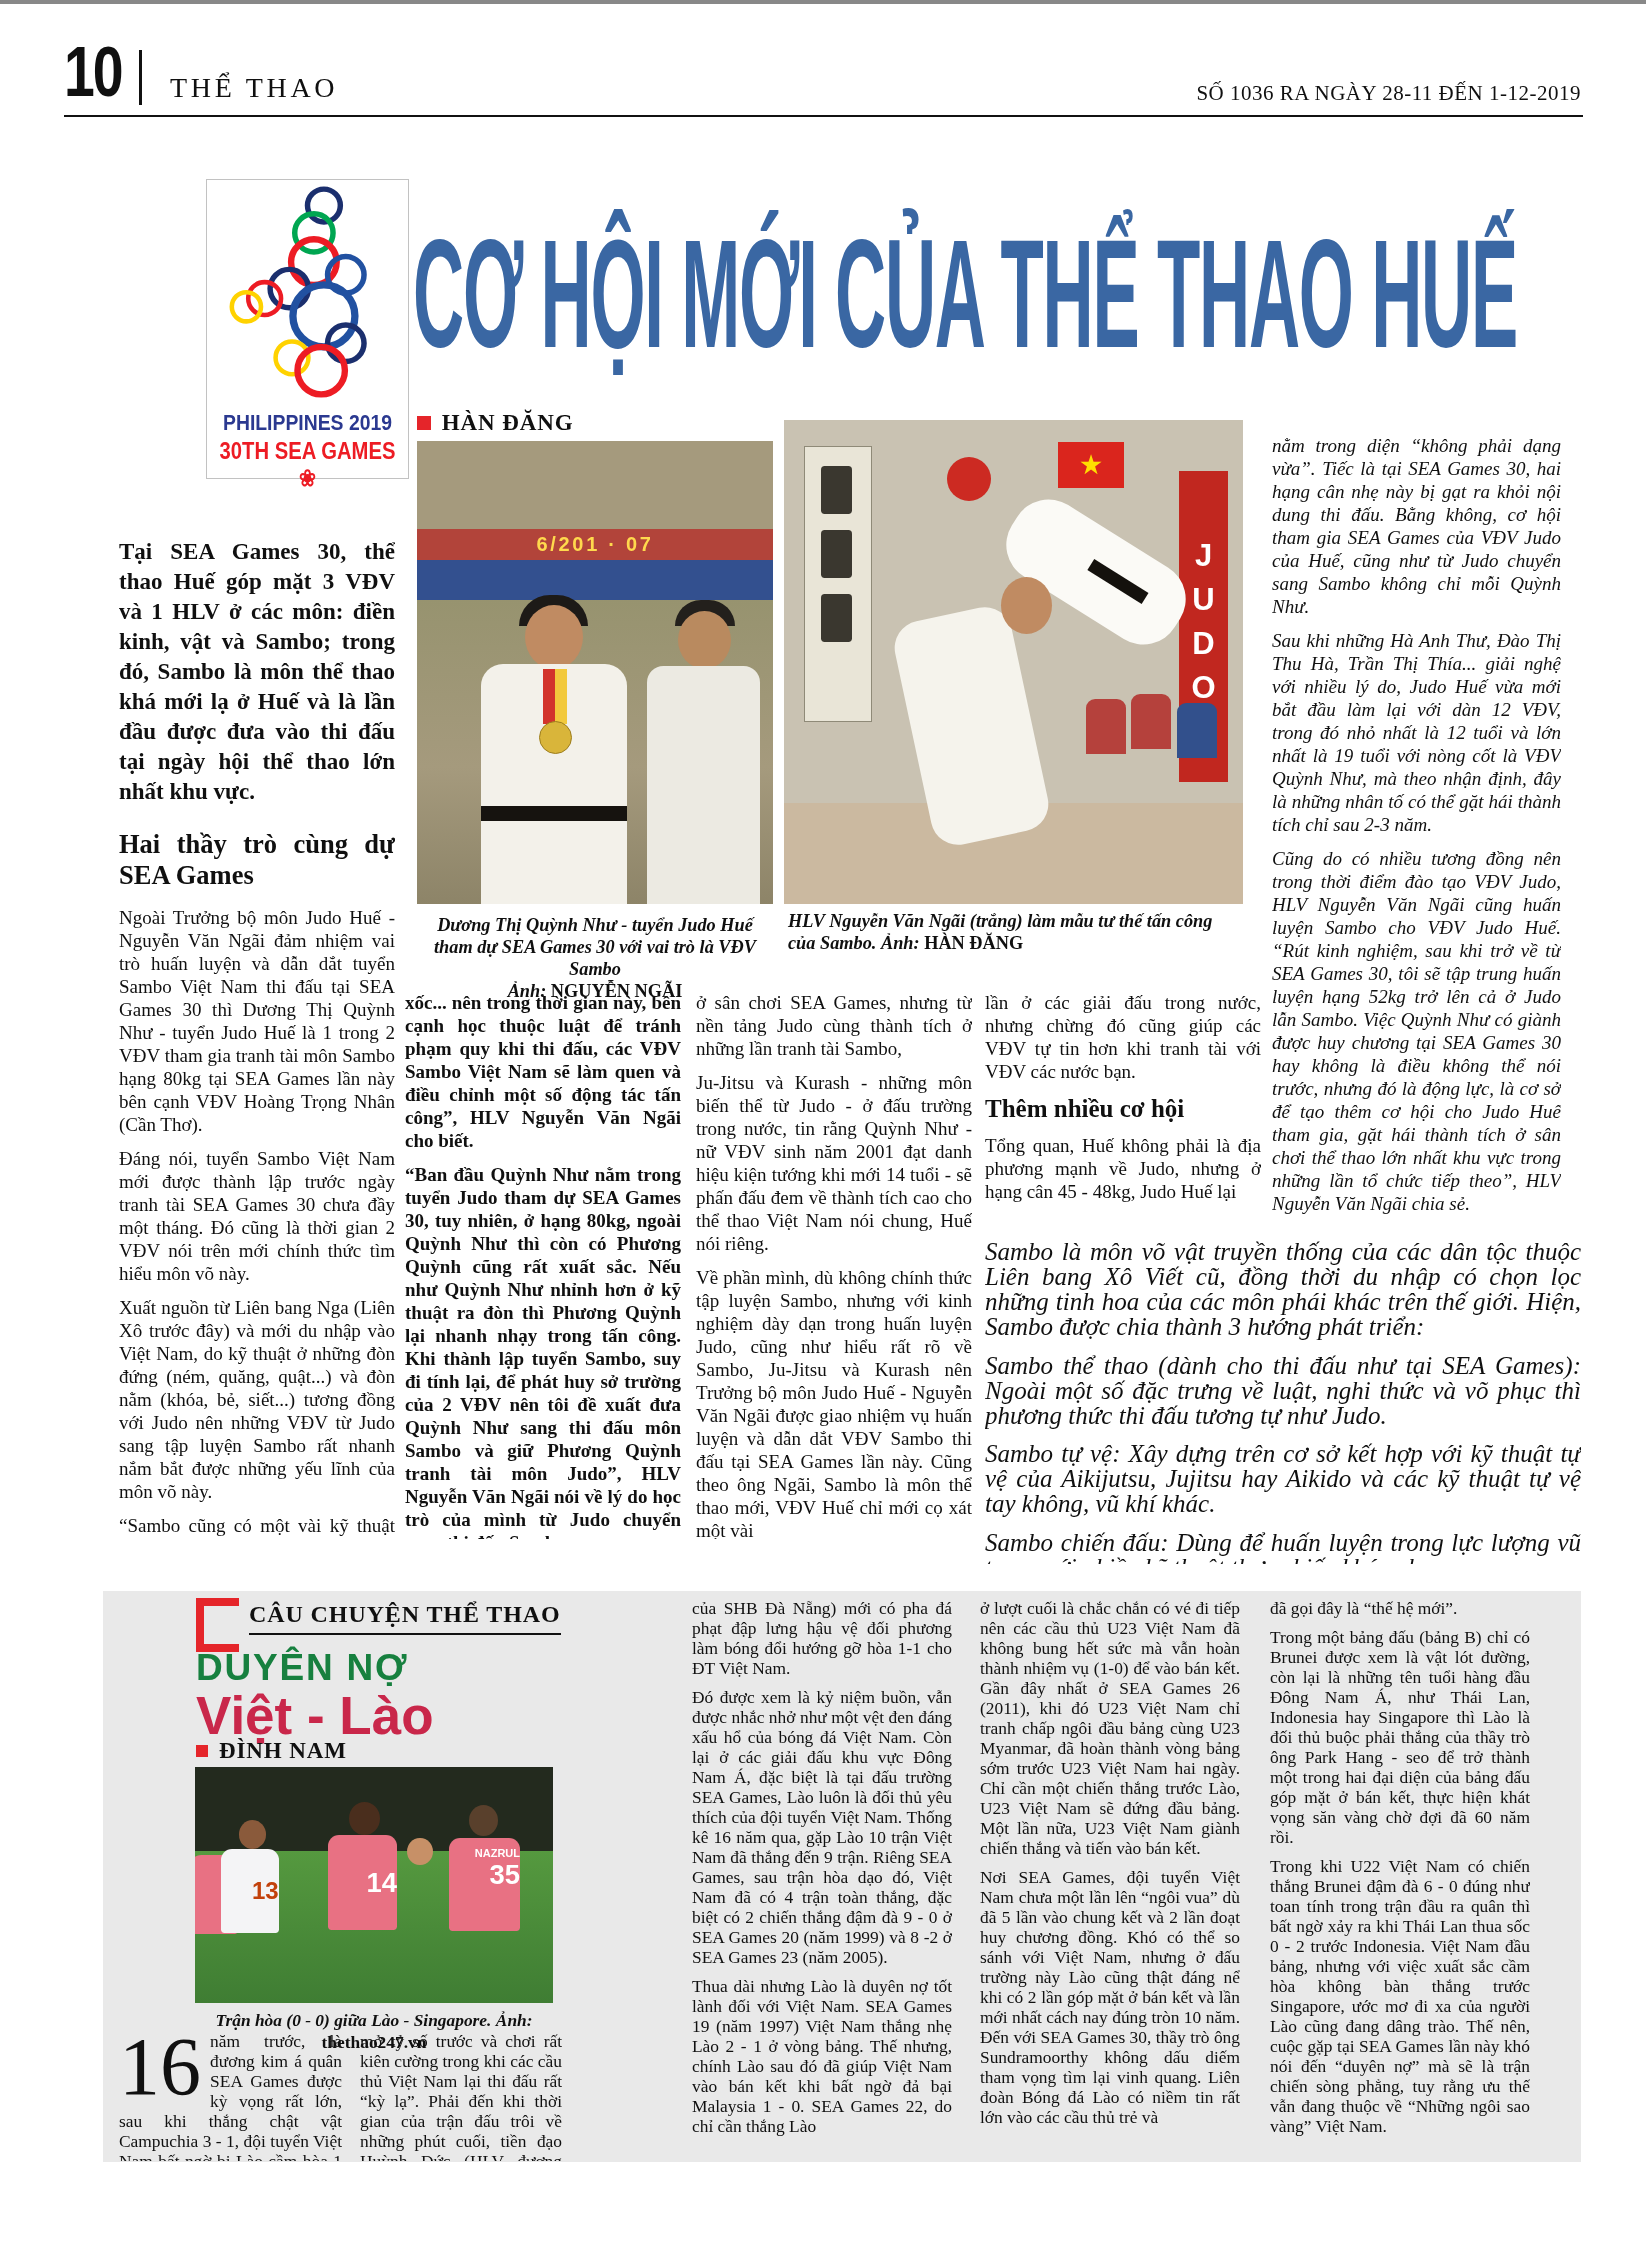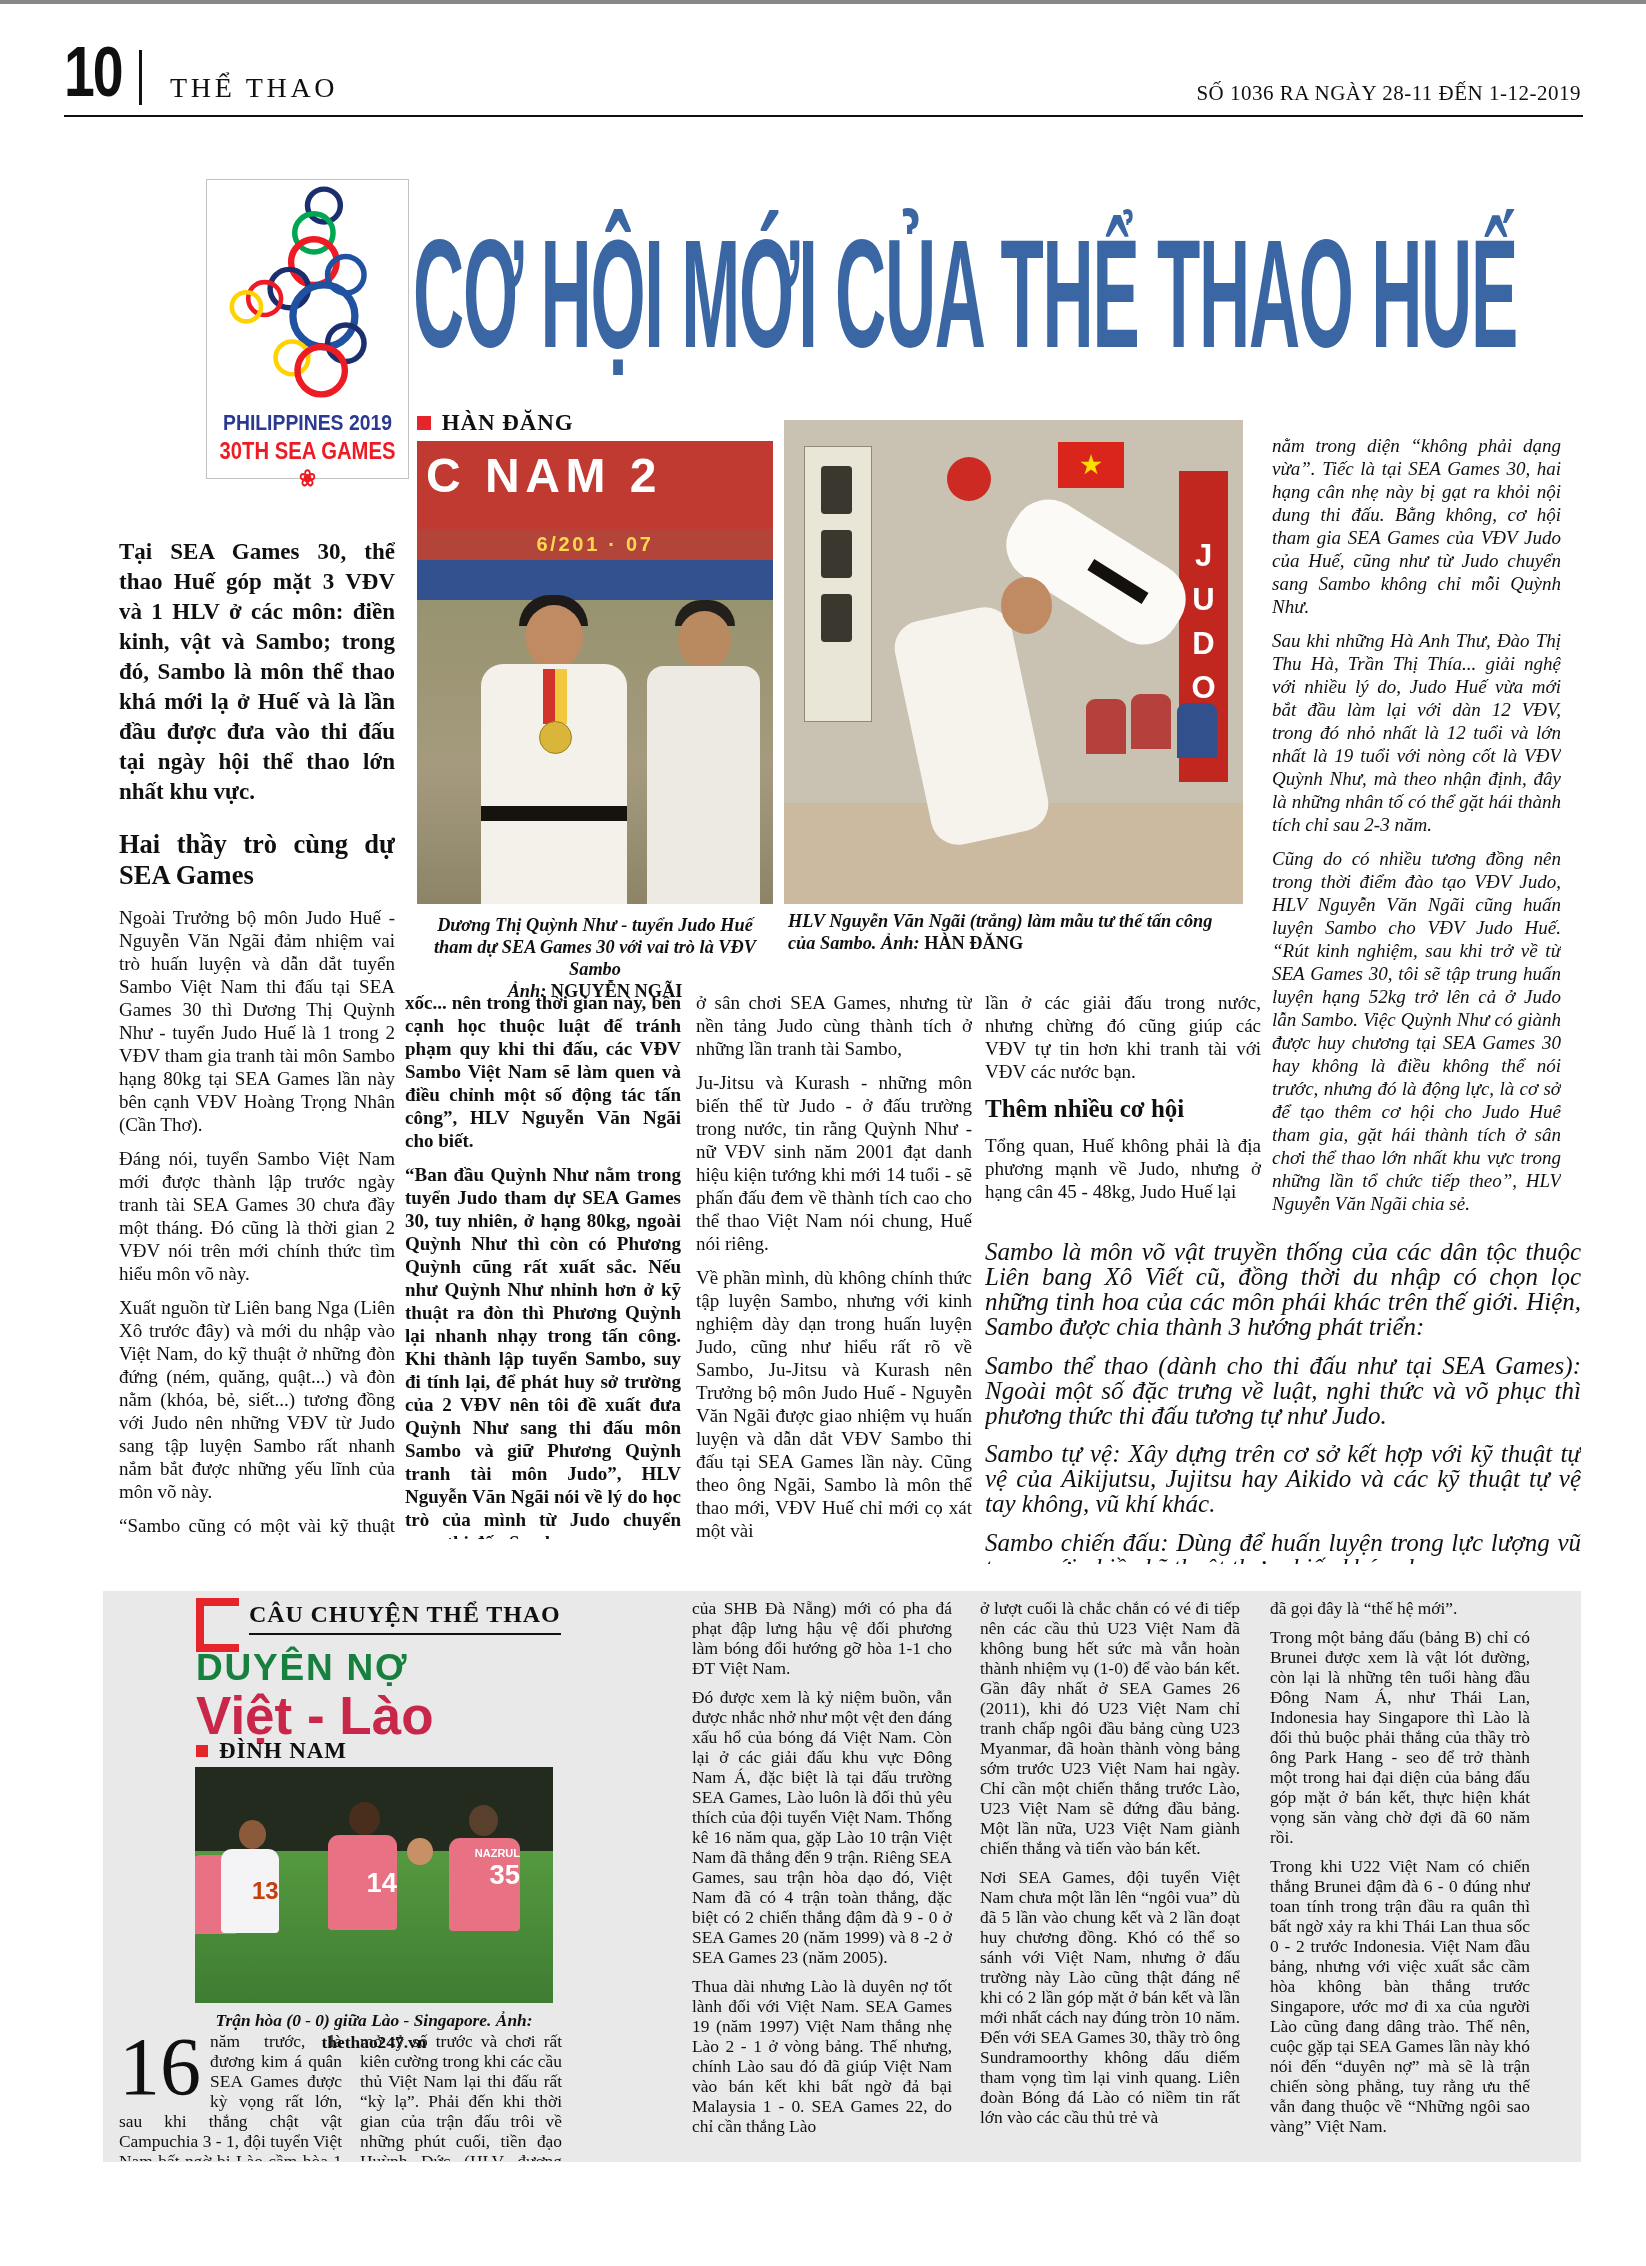--- a/index.html
+++ b/index.html
@@ -148,23 +148,20 @@
     <div class="abs logo-l2"><span>30TH SEA GAMES</span> <span>❀</span></div>
   </div>
 
   <div class="abs main-title">CƠ HỘI MỚI CỦA THỂ THAO HUẾ</div>
   <div class="abs byline">
     <span class="red-sq"></span>
     <span class="byline-name">HÀN ĐĂNG</span>
   </div>
 
   <div class="abs photo p1">
-    <div class="band-red">
-        <span>C NAM 2</span>
-      </div>
     <div class="band-yel">6/201 · 07</div>
     <div class="band-blue"></div>
     <div class="bg"></div>
     <div class="w-hair"></div>
     <div class="w-head"></div>
     <div class="w-gi"></div>
     <div class="medal-rib"></div>
     <div class="medal"></div>
     <div class="w-belt"></div>
     <div class="m-hair"></div>

